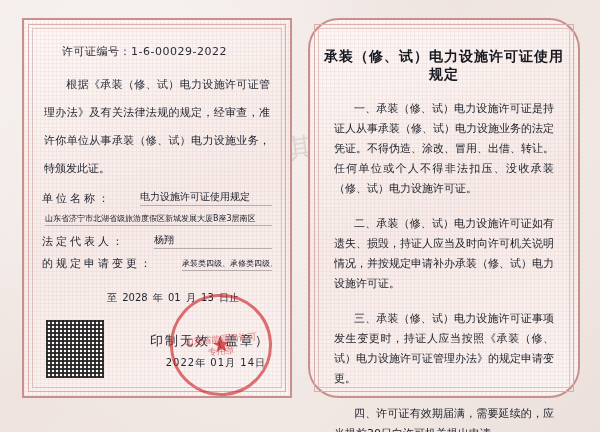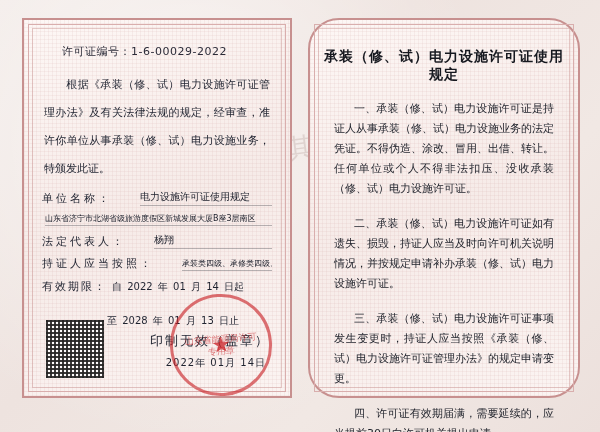--- a/index.html
+++ b/index.html
@@ -197,36 +197,24 @@
       <div class="field">
         <span class="field-value small">山东省济宁市北湖省级旅游度假区新城发展大厦B座3层南区</span>
       </div>
 
       <div class="field">
         <span class="field-label">法定代表人：</span>
         <span class="field-value">杨翔</span>
       </div>
 
       <div class="field">
-        <span class="field-label">持证人应当按照：</span>
+        <span class="field-label">的规定申请变更：</span>
         <span class="field-value small">承装类四级、承修类四级、承试类四级</span>
       </div>
 
-      <div class="date-row">
-        <span class="lab">有效期限：</span>
-        <span class="date-block">
-          <span>自</span>
-          <span>2022</span>
-          <span>年</span>
-          <span>01</span>
-          <span>月</span>
-          <span>14</span>
-          <span>日起</span>
-        </span>
-      </div>
 
       <div class="date-sub">
         <span class="date-block">
           <span>至</span>
           <span>2028</span>
           <span>年</span>
           <span>01</span>
           <span>月</span>
           <span>13</span>
           <span>日止</span>

